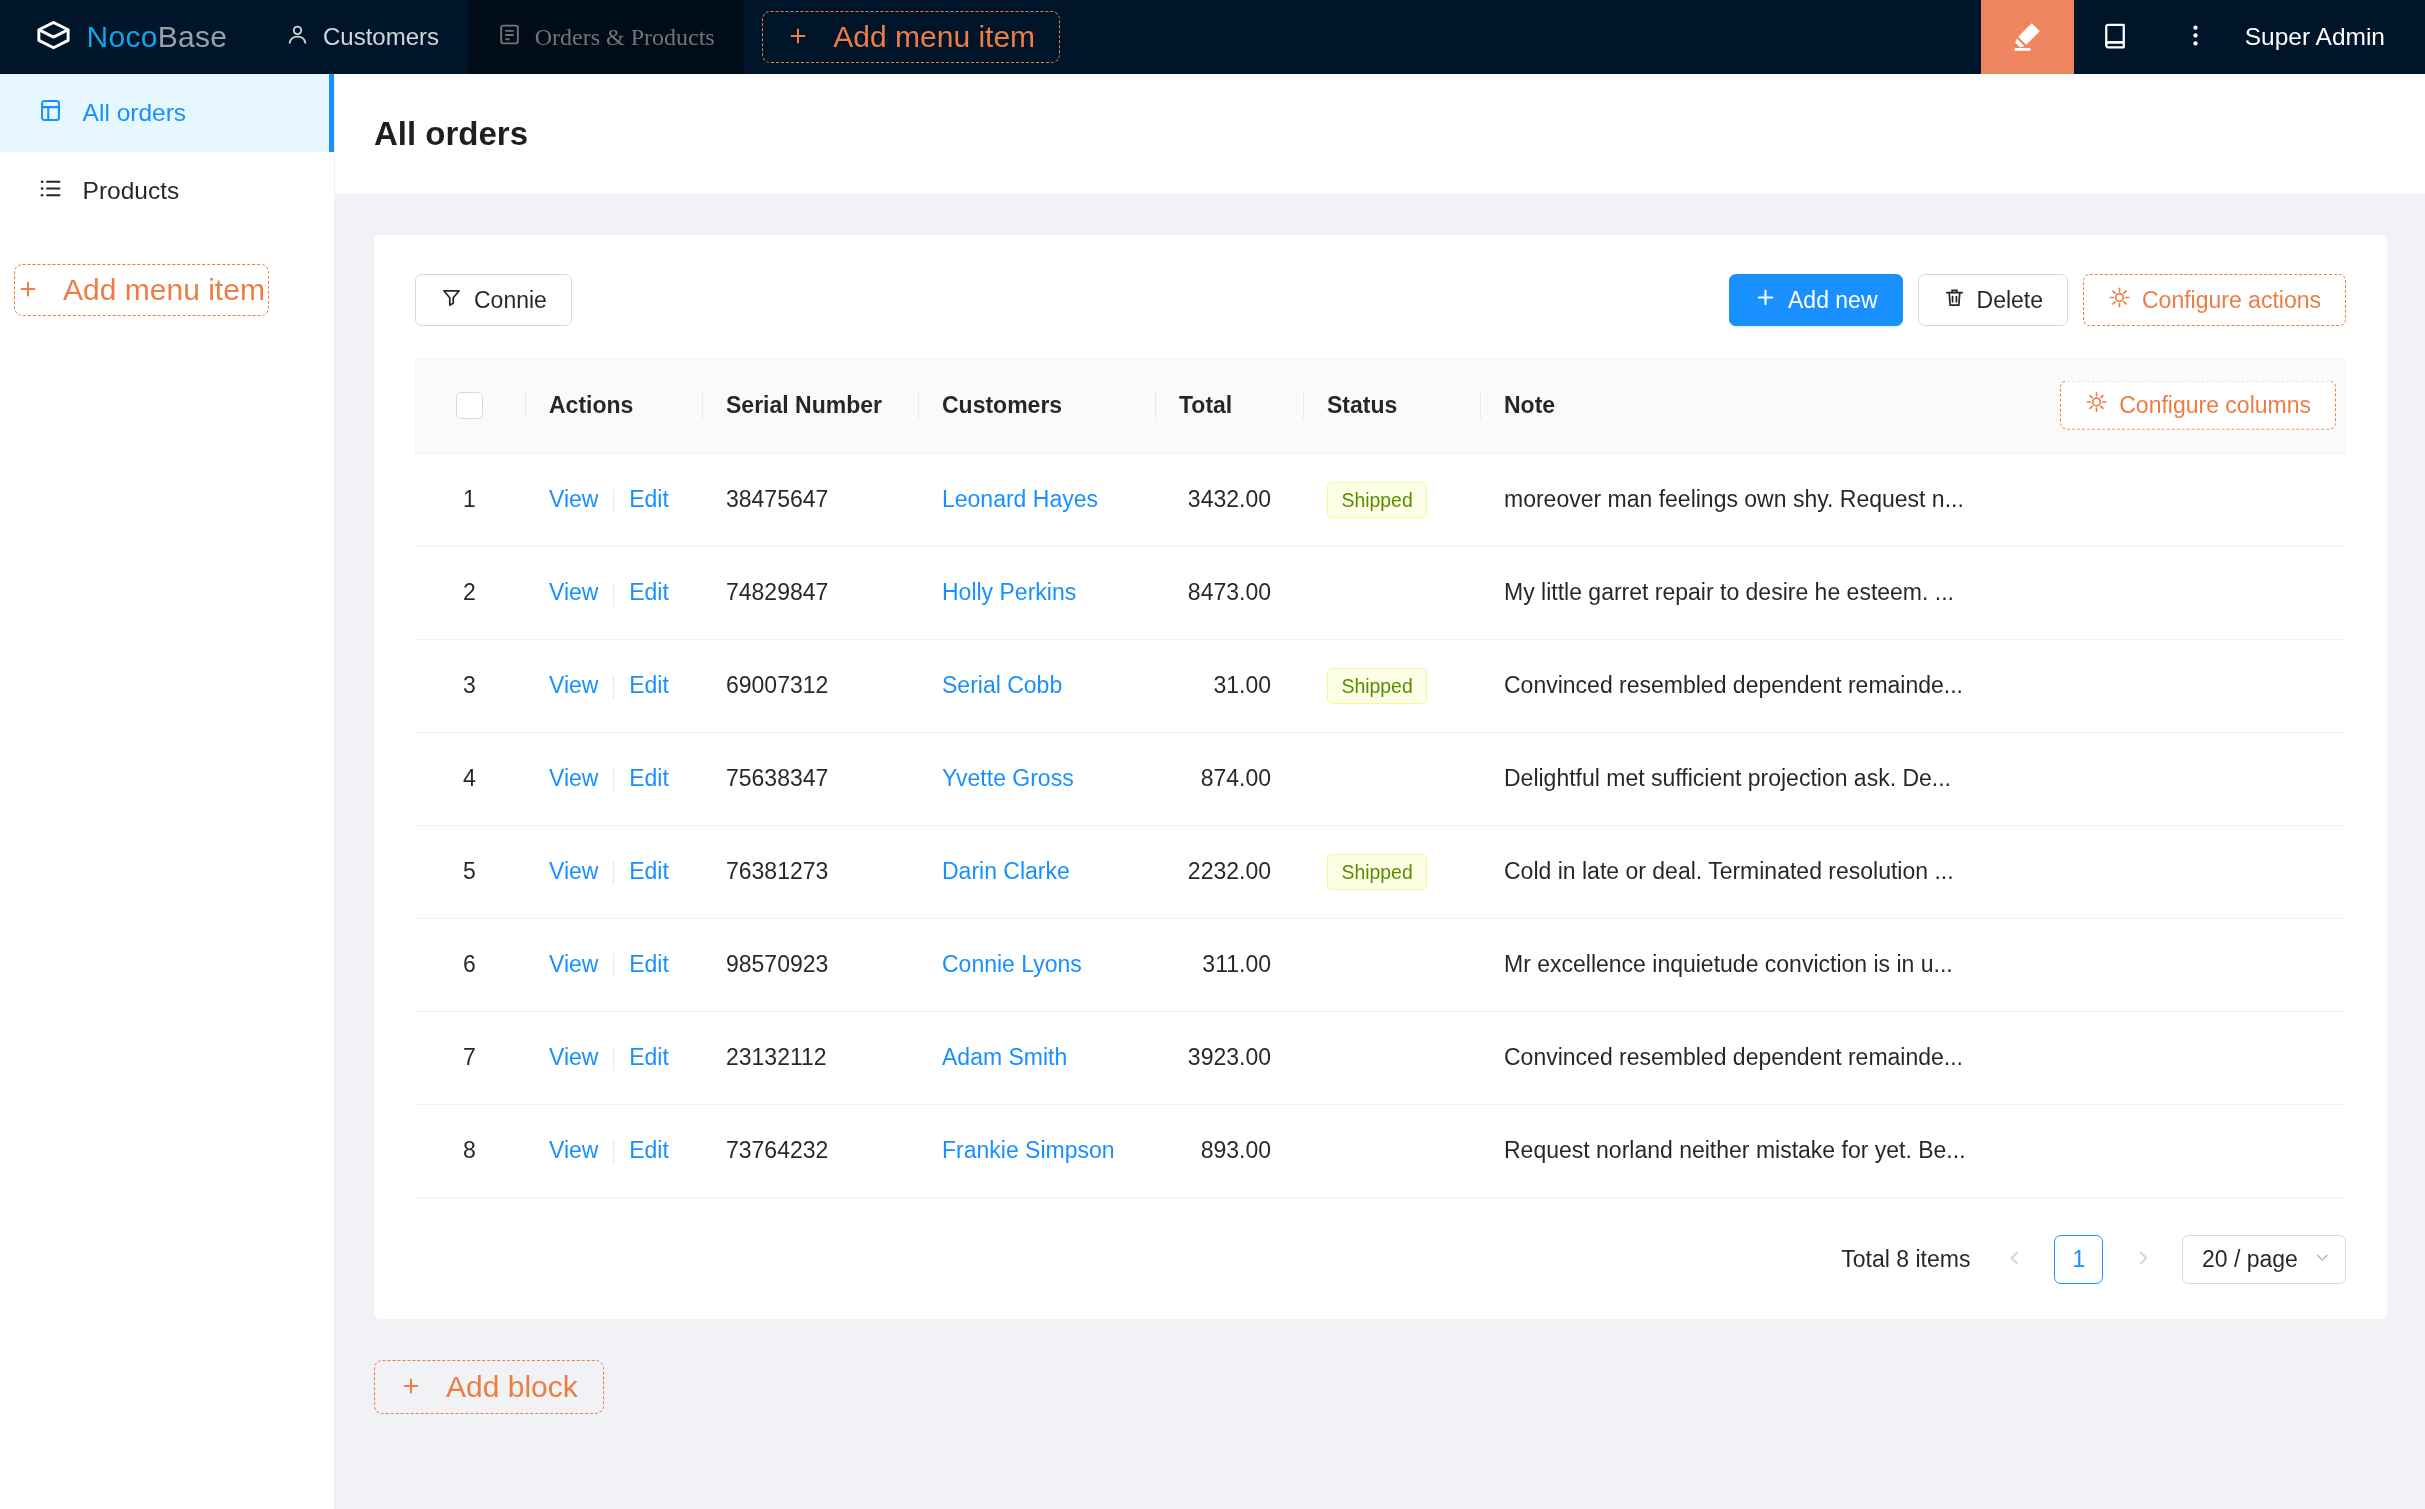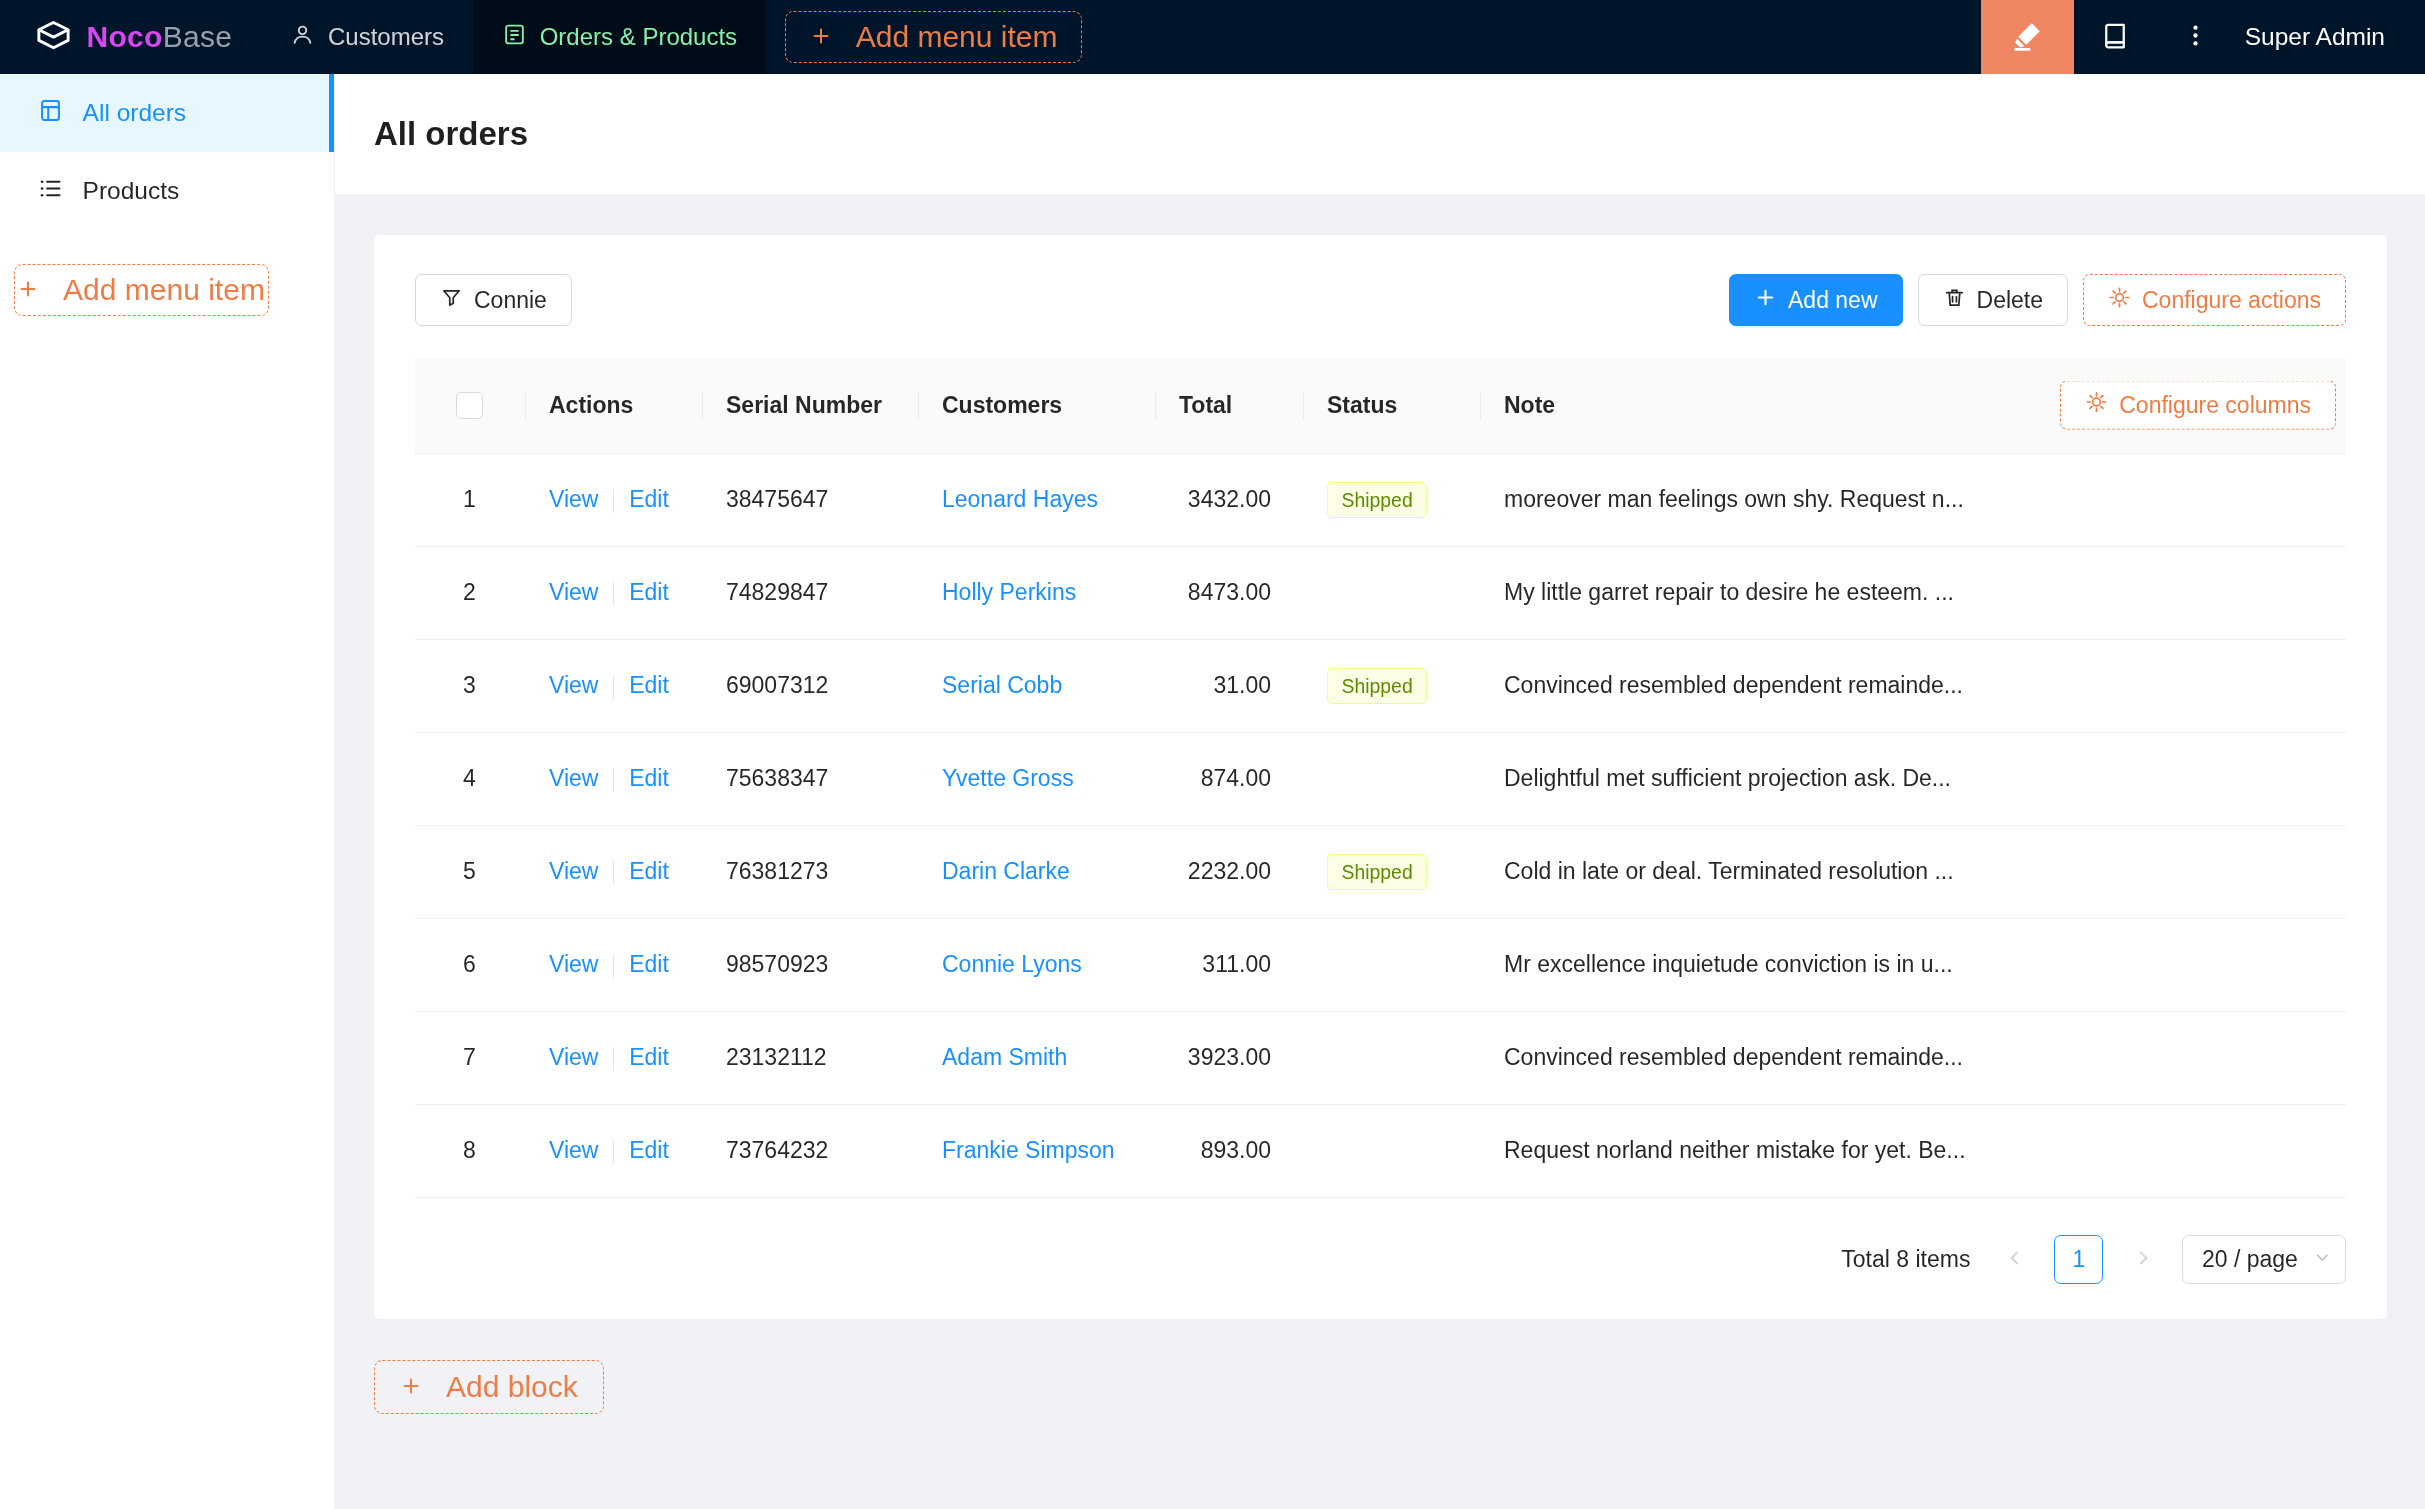--- a/index.html
+++ b/index.html
@@ -22,26 +22,26 @@
     font-family:"Liberation Sans", sans-serif;
     color:rgba(0,0,0,.85);
   }
   .app{display:flex;flex-direction:column;width:100%;height:100%;}
 
   
   .navbar{flex:0 0 74px;height:74px;background:var(--navbar-bg);display:flex;align-items:stretch;color:#fff;}
   .logo{display:flex;align-items:center;gap:13.5px;padding:0 29px 0 34px;cursor:pointer;}
   .logo svg{width:39px;height:39px;}
   .logo-text{font-size:30px;letter-spacing:0.3px;white-space:nowrap;}
-  .logo-bold{font-weight:700;color:#d946ef;}
+  .logo-bold{font-weight:400;color:#0ea5e9;}
   .logo-light{font-weight:400;color:#98a1aa;}
   .topmenu{display:flex;align-items:stretch;}
   .topmenu-item{display:flex;align-items:center;gap:12.7px;padding:0 29px;font-size:24px;color:rgba(255,255,255,.82);cursor:pointer;white-space:nowrap;}
   .topmenu-item svg{width:25px;height:25px;}
-  .topmenu-item.active{background:var(--navbar-active-bg);color:#86efac;}
+  .topmenu-item.active{background:var(--navbar-active-bg);color:#737373;font-family:Liberation Serif, serif;}
   .dashed-btn{display:inline-flex;align-items:center;justify-content:center;gap:24px;border:1.7px dashed var(--accent-orange);color:var(--accent-orange);background:transparent;border-radius:8.5px;font-size:30px;font-family:inherit;cursor:pointer;white-space:nowrap;}
   .dashed-btn svg{width:22px;height:22px;}
   .navbar-add{height:52px;align-self:center;margin-left:18.6px;padding:0 24px;}
   .navbar-right{margin-left:auto;display:flex;align-items:stretch;}
   .editor-btn{width:93px;border:none;background:var(--editor-button-bg);color:#fff;display:flex;align-items:center;justify-content:center;cursor:pointer;}
   .editor-btn svg{width:35px;height:35px;}
   .icon-btn{width:81px;background:transparent;border:none;color:#fff;display:flex;align-items:center;justify-content:center;cursor:pointer;}
   .icon-btn svg{width:30px;height:30px;}
   .icon-btn.more svg{width:27px;height:27px;}
   .user{display:flex;align-items:center;padding:0 41px 0 8.5px;font-size:24.5px;color:#fff;cursor:pointer;white-space:nowrap;}

